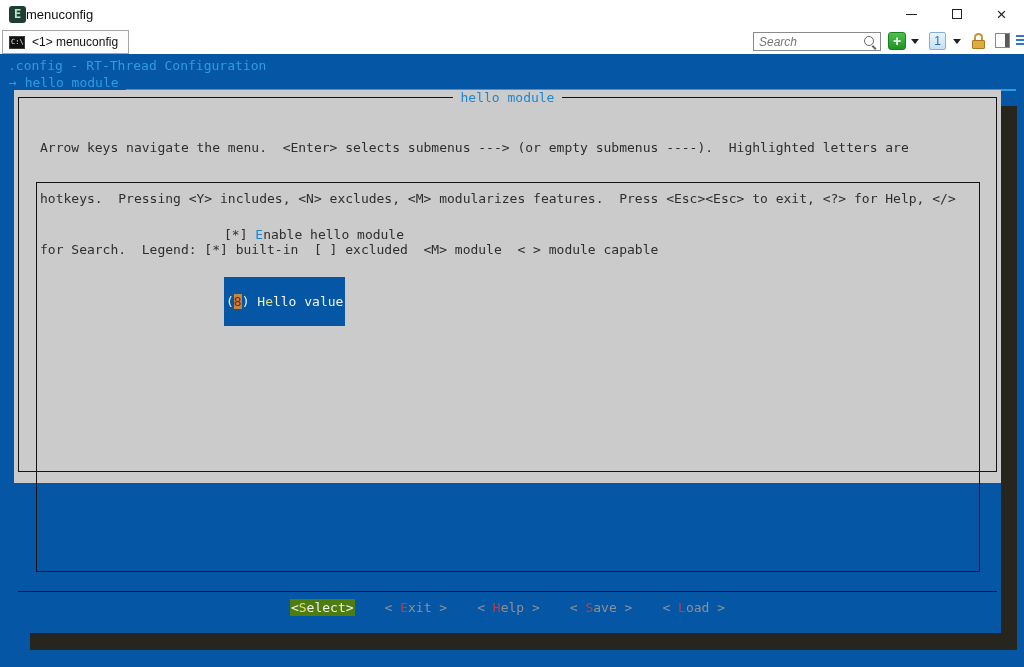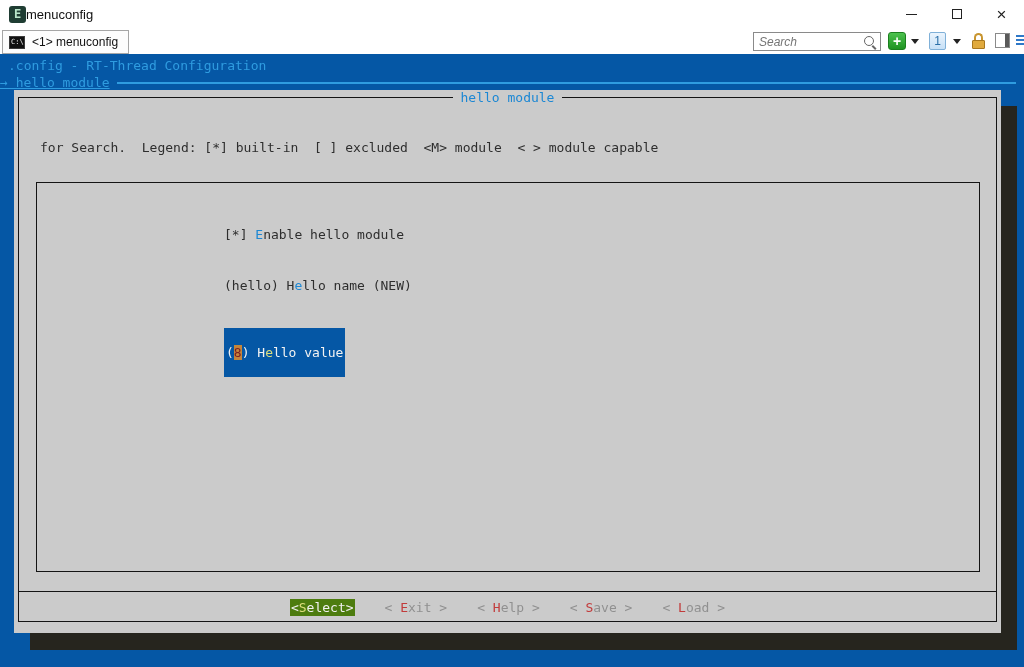--- a/index.html
+++ b/index.html
@@ -38,29 +38,29 @@
   .lock .shackle { position:absolute; left:3px; top:0; width:9px; height:8px; border:2px solid #c89530; border-bottom:none; border-radius:5px 5px 0 0; }
   .lock .body { position:absolute; left:1px; top:7px; width:13px; height:9px; background:#e0aa3e; border:1px solid #a87820; border-radius:1px; }
   .pane-icon { position:absolute; left:995px; top:5px; width:15px; height:15px; border:1px solid #8a8a8a; background:#fff; }
   .pane-icon::after { content:""; position:absolute; right:0; top:0; width:4px; height:13px; background:#5a5a5a; }
   .burger { position:absolute; left:1016px; top:7px; width:15px; }
   .burger div { height:2px; background:#2e78c8; margin-bottom:2px; }
 
   
   .terminal { position:absolute; left:0; top:54px; width:1024px; height:613px; background:#0557a5; font-family:"DejaVu Sans Mono","Liberation Mono", monospace; font-size:13px; line-height:17px; }
   .term-line1 { position:absolute; left:8px; top:3px; color:#2f9ce0; white-space:pre; }
-  .term-line2 { position:absolute; left:0; top:20px; right:8px; display:flex; align-items:center; color:#2f9ce0;text-decoration:underline; }
+  .term-line2 { position:absolute; left:9px; top:20px; right:8px; display:flex; align-items:flex-end; color:#2f9ce0; }
   .term-line2 .lbl { white-space:pre; }
   .term-line2 .rule { flex:1; height:0; border-top:2px solid #2f9ce0; margin-left:7px; margin-top:1px; }
 
   .shadow-r { position:absolute; left:1001px; top:52px; width:16px; height:544px; background:#26251e; }
   .shadow-b { position:absolute; left:30px; top:579px; width:987px; height:17px; background:#26251e; }
 
   
-  .dialog { position:absolute; left:14px; top:36px; width:987px; height:543px; background:#cbcbcb; }
+  .dialog { position:absolute; left:14px; top:36px; width:987px; height:393px; background:#cbcbcb; }
   .dlg-border { position:absolute; left:4px; right:4px; top:7px; bottom:11px; border:1px solid #141414; }
   .dlg-title { position:absolute; top:0; left:0; right:0; text-align:center; }
   .dlg-title span { position:relative; top:-9px; background:#cbcbcb; padding:0 8px; color:#1b87d4; white-space:pre; }
   .instructions { position:absolute; left:26px; top:15px; color:#2e2e2e; white-space:pre; }
 
   .menu-box { position:absolute; left:22px; top:92px; width:944px; height:390px; border:1px solid #141414; }
   .menu-items { position:absolute; left:187px; top:9px; white-space:pre; color:#2e2e2e; }
   .menu-row { height:17px; }
   .hk-blue { color:#1b87d4; }
   .row-selected { display:inline-block; background:#0557a5; color:#f2f2f2; padding:16px 2px; }
@@ -127,27 +127,28 @@
 
   <div class="shadow-r"></div>
   <div class="shadow-b"></div>
 
   <div class="dialog">
     <div class="dlg-border">
       <div class="dlg-title"><span>hello module</span></div>
     </div>
 
     <div class="instructions">
+      <div>Arrow keys navigate the menu.  &lt;Enter&gt; selects submenus ---&gt; (or empty submenus ----).  Highlighted letters are</div>
+      <div>hotkeys.  Pressing &lt;Y&gt; includes, &lt;N&gt; excludes, &lt;M&gt; modularizes features.  Press &lt;Esc&gt;&lt;Esc&gt; to exit, &lt;?&gt; for Help, &lt;/&gt;</div>
       <div>for Search.  Legend: [*] built-in  [ ] excluded  &lt;M&gt; module  &lt; &gt; module capable</div>
     </div>
 
     <div class="menu-box">
       <div class="menu-items">
         <div class="menu-row"><span>[*] </span><span class="hk-blue">E</span><span>nable hello module</span></div>
-        <div class="menu-row"><span>(hello) H</span><span class="hk-blue">e</span><span>llo name (NEW)</span></div>
         <div class="menu-row"><span class="row-selected"><span>(</span><span class="cursor-cell">8</span><span>) H</span><span class="hk-yellow">e</span><span>llo value</span></span></div>
       </div>
     </div>
 
     <div class="dlg-sep"></div>
 
     <div class="dlg-buttons">
       <span class="dbtn dbtn-selected"><span>&lt;</span><span class="hk">S</span><span>elect&gt;</span></span>
       <span class="dbtn"><span>&lt; </span><span class="hk">E</span><span>xit &gt;</span></span>
       <span class="dbtn"><span>&lt; </span><span class="hk">H</span><span>elp &gt;</span></span>

